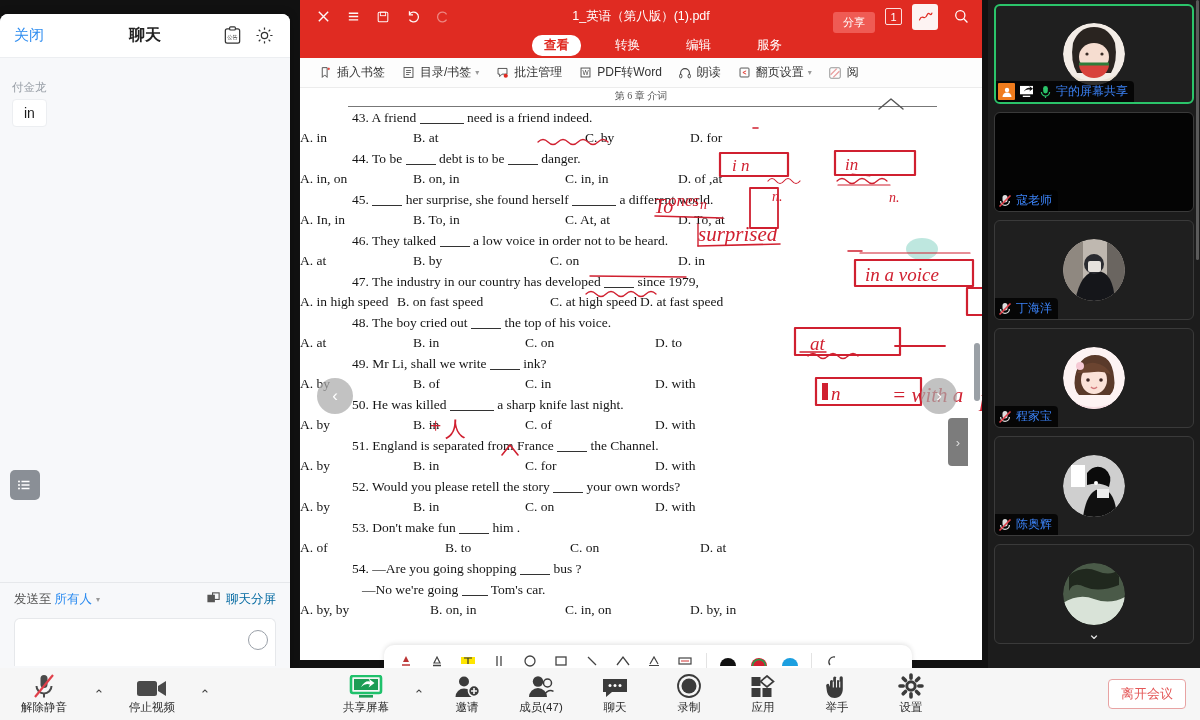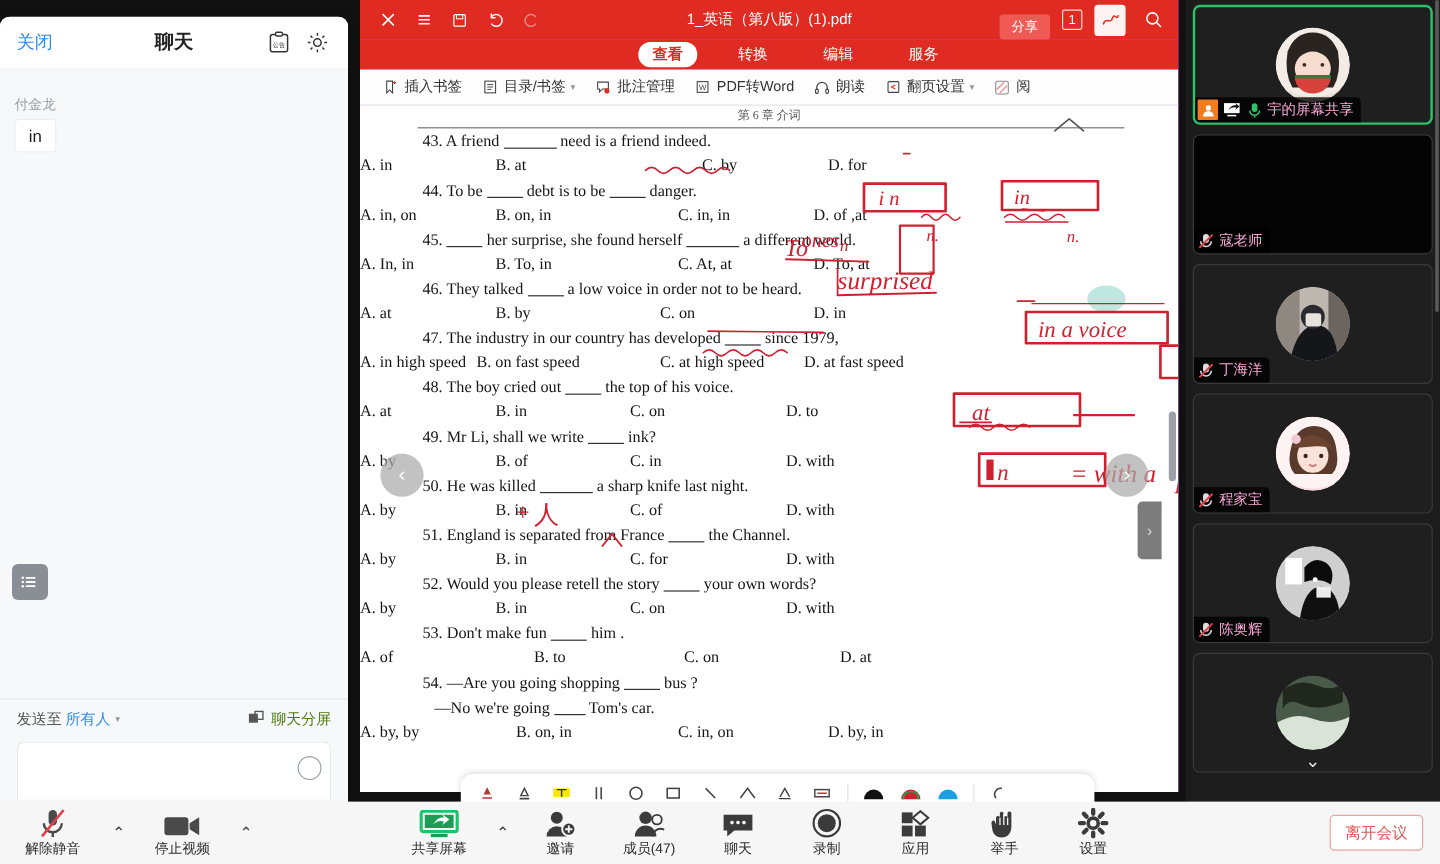--- a/index.html
+++ b/index.html
@@ -143,21 +143,21 @@
   .chat-listbtn {
     position: absolute; left: 10px; bottom: 78px; width: 30px; height: 30px;
     background: #8a8f96; border-radius: 5px; display: flex; align-items: center; justify-content: center;
   }
   .chat-foot {
     position: absolute; left: 0; right: 0; bottom: 53px; height: 34px;
     border-top: 1px solid #e6e8eb; display: flex; align-items: center;
     padding: 0 14px; font-size: 12.5px; color: #555; background: #f7f8fa;
   }
   .chat-to-val { color: #2d8cf0; margin-left: 3px; }
-  .chat-split { margin-left: auto; display: flex; align-items: center; gap: 5px; color: #4d7c0f; }
+  .chat-split { margin-left: auto; display: flex; align-items: center; gap: 5px; color: #0369a1; }
   .chat-input-area {
     position: absolute; left: 0; right: 0; bottom: 0; height: 53px; background: #f7f8fa;
   }
   .chat-input-box {
     position: absolute; left: 14px; right: 14px; top: 2px; height: 48px;
     background: #fff; border-radius: 6px 6px 0 0; border: 1px solid #e6e8eb; border-bottom: none;
   }
   .chat-emoji { position: absolute; right: 22px; top: 14px; width: 20px; height: 20px;
     border: 1.4px solid #9aa0a8; border-radius: 50%; }
 
@@ -174,21 +174,21 @@
   .tile.speaking { border: 2px solid #2bc46a; }
   .avatar {
     position: absolute; left: 50%; top: 50%; transform: translate(-50%,-50%);
     width: 62px; height: 62px; border-radius: 50%; overflow: hidden;
   }
   .namebar {
     position: absolute; left: 0; bottom: 0; display: flex; align-items: center;
     gap: 3px; background: rgba(0,0,0,.62); padding: 2px 6px 2px 2px; border-radius: 0 4px 0 0;
   }
   .namebar.hl { background: rgba(0,0,0,.78); }
-  .nm-label { color: #f9a8d4; font-size: 12px; white-space: nowrap; }
+  .nm-label { color: #3b82f6; font-size: 12px; white-space: nowrap; }
   .badge-orange { width: 17px; height: 17px; background: #f07c1d; display:flex; align-items:center; justify-content:center; border-radius:1px;}
   .mic-muted, .mic-on, .share-ico { width: 16px; height: 16px; display:flex; align-items:center; justify-content:center;}
   .strip-scroll {
     position: absolute; right: 1px; top: 0; width: 3px; height: 260px; background: #5a5a5a; border-radius: 2px;
   }
   .strip-down {
     position: absolute; left: 50%; transform: translateX(-50%); bottom: 28px;
     width: 34px; height: 20px; display: flex; align-items: center; justify-content: center;
     color: #e8e8e8; font-size: 15px;
   }
@@ -399,21 +399,21 @@
 
         <div class="q">
           <div class="q-stem"><span>47.</span>
             <span>The industry in our country has developed</span>
             <span class="blank s"></span>
             <span>since 1979,</span></div>
           <div class="q-opts">
             <span style="left:0">A. in high speed</span>
             <span style="left:97px">B. on fast speed</span>
             <span style="left:250px">C. at high speed</span>
-            <span style="left:370px">D. at fast speed</span>
+            <span style="left:340px">D. at fast speed</span>
           </div>
         </div>
 
         <div class="q">
           <div class="q-stem"><span>48.</span>
             <span>The boy cried out</span>
             <span class="blank s"></span>
             <span>the top of his voice.</span></div>
           <div class="q-opts">
             <span style="left:0">A. at</span>

